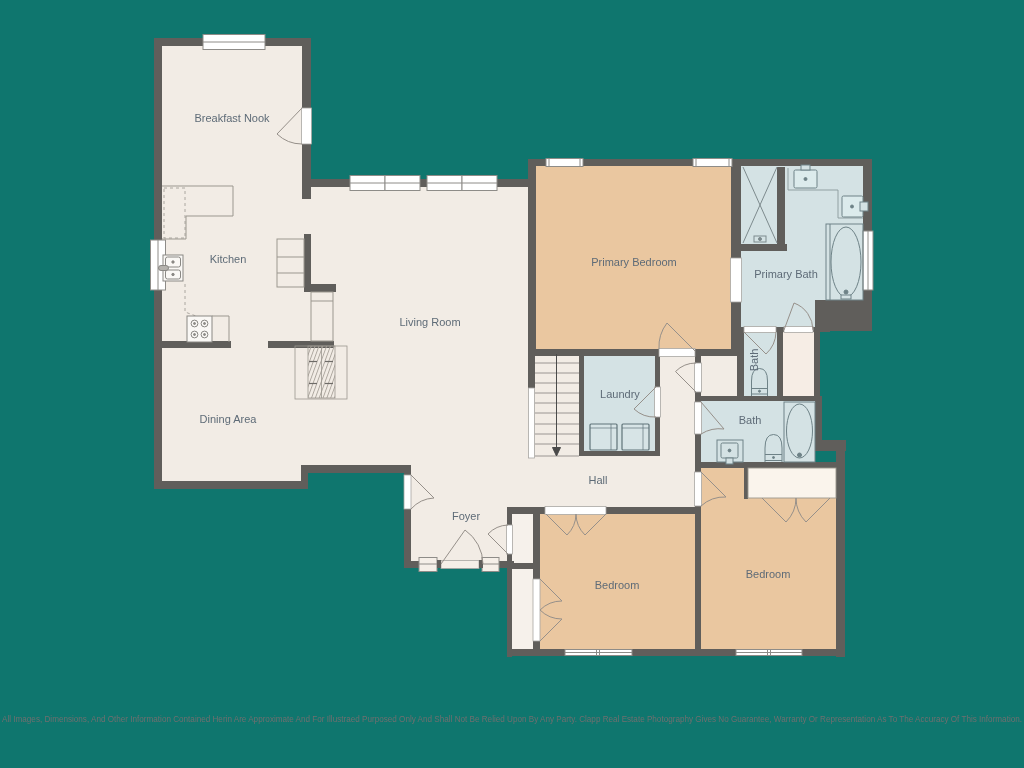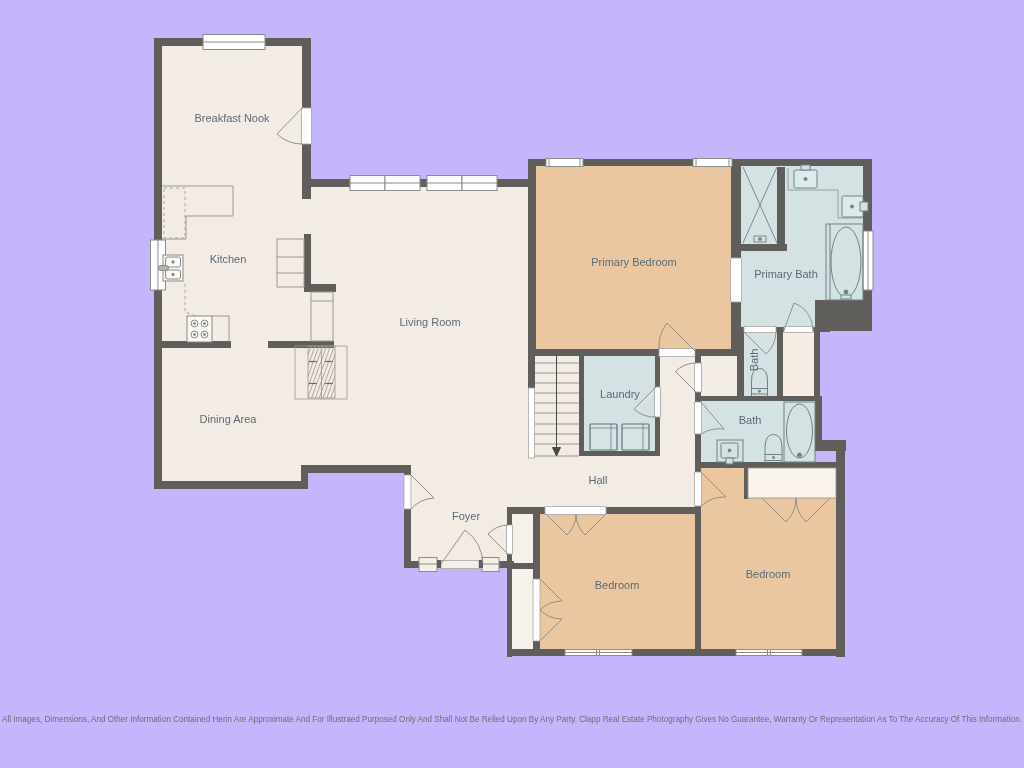--- a/index.html
+++ b/index.html
@@ -1,16 +1,16 @@
 <!DOCTYPE html>
 <html><head>
 <meta charset="utf-8">
 <style>
 html,body{margin:0;padding:0;background:#ffffff;}
-#page{position:relative;width:1024px;height:768px;background:#c4b5fd;overflow:hidden;}
+#page{position:relative;width:1024px;height:768px;background:#0f766e;overflow:hidden;}
 svg{display:block;}
 .lbl{font-family:"Liberation Sans",sans-serif;font-size:11px;fill:#5e6b77;}
 .disc{font-family:"Liberation Sans",sans-serif;font-size:9.4px;fill:#6f6f6f;}
 </style>
 </head>
 <body>
 <div id="page">
 <svg width="1024" height="768" viewBox="0 0 1024 768">
 <defs>
 <pattern id="hatch" width="3.6" height="3.6" patternTransform="rotate(20)" patternUnits="userSpaceOnUse">

